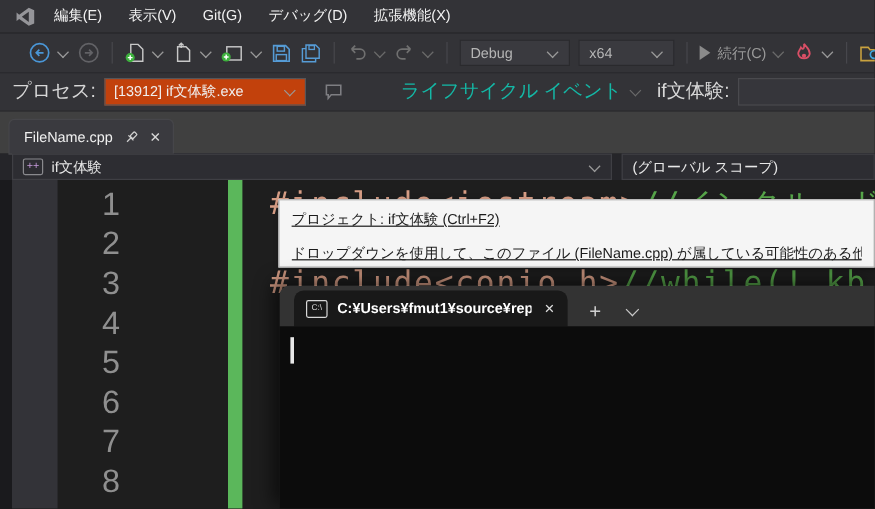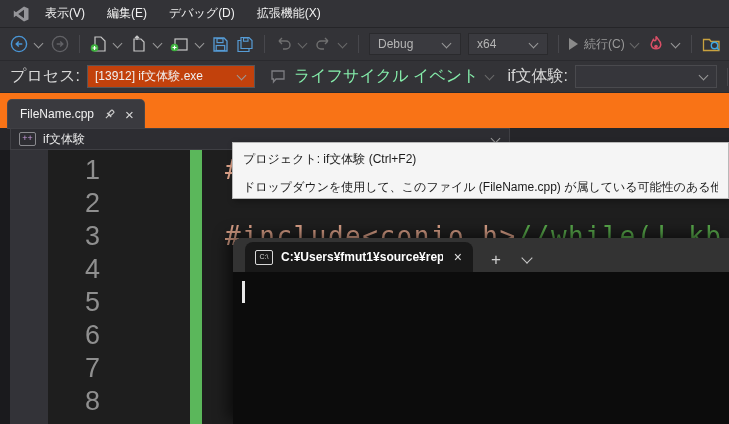--- a/index.html
+++ b/index.html
@@ -6,56 +6,56 @@
   body{width:729px;height:424px;overflow:hidden;position:relative;
        font-family:"Liberation Sans",sans-serif;-webkit-font-smoothing:antialiased;}
   .app{position:absolute;inset:0;background:#1e1e1e;}
 
   
   .menubar{height:28px;background:#333337;display:flex;align-items:center;padding:0 6px;border-bottom:1px solid #252528;box-sizing:border-box;}
   .menu-items{display:flex;align-items:center;}
   .menu-item{color:#f2f2f2;font-size:12px;padding:0 11px;line-height:27px;white-space:nowrap;}
   .vs-logo{margin:0 4px 0 6px;display:flex;}
 
-  .toolbar{height:33px;background:#333337;display:flex;align-items:center;padding:0 10px;gap:7px;border-bottom:1px solid #2a2a2e;box-sizing:border-box;}
+  .toolbar{height:33px;background:#333337;display:flex;align-items:center;padding:0 24px;gap:7px;border-bottom:1px solid #2a2a2e;box-sizing:border-box;}
   .tsep{width:1px;height:18px;background:#47474c;margin:0 3px;flex:none;}
   .chev{width:6px;height:6px;border-right:1.4px solid #9a9a9a;border-bottom:1.4px solid #9a9a9a;transform:rotate(45deg);display:inline-block;flex:none;margin:0 2px 2px 0;}
   .chev.dim{border-color:#6a6a6a;}
   .combo{height:22px;background:#3a3a3f;border:1px solid #2a2a2d;display:flex;align-items:center;color:#b5b5b5;font-size:12px;padding:0 8px;box-sizing:border-box;justify-content:space-between;flex:none;}
   .combo .chev{margin-left:8px;}
   .continue{display:flex;align-items:center;gap:6px;color:#9a9a9a;font-size:12px;flex:none;}
   .play-tri{width:0;height:0;border-left:9px solid #8a8a8a;border-top:6px solid transparent;border-bottom:6px solid transparent;display:inline-block;}
 
   .processbar{height:32px;background:#333337;display:flex;align-items:center;padding:0 10px;gap:7px;box-sizing:border-box;overflow:hidden;border-bottom:1px solid #2a2a2e;}
   .plabel{color:#d8d8d8;font-size:16px;white-space:nowrap;flex:none;}
-  .plabel.dim{color:#86efac;}
+  .plabel.dim{color:#14b8a6;margin-left:40px;}
   .pcombo{height:23px;background:#c2410c;border:1px solid #555559;display:flex;align-items:center;color:#f0f0f0;font-size:12px;padding:0 7px;box-sizing:border-box;justify-content:space-between;flex:none;}
 
-  .tabrow{height:35px;background:#f97316;display:flex;align-items:flex-end;padding:0 0 0 8px;box-sizing:border-box;}
+  .tabrow{height:35px;background:#404040;display:flex;align-items:flex-end;padding:0 0 0 8px;box-sizing:border-box;}
   .doc-tab{height:28px;background:#3a3a3f;border-radius:4px 4px 0 0;display:flex;align-items:center;gap:9px;padding:0 10px 0 12px;color:#f0f0f0;font-size:12px;box-shadow:0 0 0 1px #46464a;}
   .doc-tab .x{color:#d8d8d8;font-size:15px;line-height:1;}
 
   .navrow{height:22px;background:#252529;display:flex;align-items:stretch;padding-left:10px;box-sizing:border-box;gap:8px;}
   .nav-combo{background:#2d2d32;border:1px solid #3f3f44;display:flex;align-items:center;color:#e8e8e8;font-size:12px;padding:0 8px;box-sizing:border-box;gap:7px;}
   .nav-combo.project{width:500px;justify-content:flex-start;}
   .nav-combo.project .chev{margin-left:auto;}
   .nav-combo.scope{flex:1;}
   .cpp-badge{width:15px;height:12px;border:1px solid #8a8a8e;border-radius:2px;color:#c79bdc;font-size:9px;line-height:11px;text-align:center;letter-spacing:0;flex:none;}
 
   
   .editor{position:relative;height:274px;background:#1e1e1e;overflow:hidden;}
   .left-strip{position:absolute;left:0;top:0;width:10px;height:100%;background:#1a1a1d;}
   .bp-margin{position:absolute;left:10px;top:0;width:38px;height:100%;background:#333338;}
   .gutter{position:absolute;left:48px;top:4px;width:52px;text-align:right;color:#8f8f8f;font-size:27px;line-height:33px;font-family:"Liberation Sans",sans-serif;}
   .changebar{position:absolute;left:190px;top:0;width:12px;height:100%;}
   .code-area{position:absolute;left:225px;top:4px;right:-200px;font-family:"DejaVu Sans Mono",monospace;font-size:26px;line-height:33px;letter-spacing:1.5px;white-space:pre;}
   .code-line{position:absolute;left:0;white-space:pre;}
 
   
-  .tooltip{position:absolute;left:232px;top:142px;width:497px;height:57px;background:#f5f5f5;border:1px solid #b8b8b8;box-sizing:border-box;z-index:30;color:#1b1b1b;font-size:12px;padding:8px 10px;box-shadow:2px 2px 6px rgba(0,0,0,.35);}
+  .tooltip{position:absolute;left:232px;top:166px;width:497px;height:57px;background:#f5f5f5;border:1px solid #b8b8b8;box-sizing:border-box;z-index:30;color:#1b1b1b;font-size:12px;padding:8px 10px;box-shadow:2px 2px 6px rgba(0,0,0,.35);text-decoration:underline;}
   .tooltip .tt-body{margin-top:11px;white-space:nowrap;overflow:hidden;}
 
   
   .terminal{position:absolute;left:233px;top:238px;width:496px;height:186px;z-index:40;border-radius:8px 0 0 0;overflow:hidden;box-shadow:-6px -4px 14px rgba(0,0,0,.55);}
   .term-tabbar{height:34px;background:#333333;display:flex;align-items:flex-end;padding-left:12px;box-sizing:border-box;}
   .term-tab{width:228px;height:30px;background:#191919;border-radius:8px 8px 0 0;display:flex;align-items:center;gap:8px;padding:0 8px 0 10px;box-sizing:border-box;color:#ffffff;font-size:12px;}
   .term-tab .title{font-weight:600;white-space:nowrap;overflow:hidden;flex:1;}
   .term-tab .x{color:#e0e0e0;font-size:14px;line-height:1;padding:0 3px;}
   .cmd-icon{width:16px;height:13px;border:1px solid #d8d8d8;border-radius:2px;color:#d8d8d8;font-size:7px;line-height:12px;text-align:center;flex:none;}
   .term-new{color:#d0d0d0;font-size:17px;margin:0 0 4px 18px;line-height:1;}
@@ -70,22 +70,23 @@
 
 <div class="app">
 
   <div class="menubar">
     <span class="vs-logo">
       <svg width="18" height="18" viewBox="0 0 18 18">
         <path d="M12 1.5 L16.5 3.5 V14.5 L12 16.5 L4 10.8 L1.8 12.5 V5.5 L4 7.2 Z M6.2 9 L12 13.3 V4.7 Z" fill="#959599"></path>
       </svg>
     </span>
     <nav class="menu-items">
+        <span class="menu-item">編集(E)</span>
         <span class="menu-item">表示(V)</span>
-        <span class="menu-item">編集(E)</span>
+        <span class="menu-item">Git(G)</span>
         <span class="menu-item">デバッグ(D)</span>
         <span class="menu-item">拡張機能(X)</span>
       </nav>
   </div>
 
   <div class="toolbar">
     <span>
       <svg width="18" height="18" viewBox="0 0 18 18">
           <circle cx="9" cy="9" r="7.6" fill="none" stroke="#4a96d6" stroke-width="1.4"></circle>
           <path d="M12.3 9 H6.3 M8.8 6.4 L6.2 9 L8.8 11.6" fill="none" stroke="#4a96d6" stroke-width="1.4"></path>
@@ -244,20 +245,23 @@
       </span>
       <span class="x">×</span>
     </div>
   </div>
 
   <div class="navrow">
     <div class="nav-combo project">
       <span class="cpp-badge">++</span>
       <span>if文体験</span>
       <span class="chev"></span>
+    </div>
+    <div class="nav-combo scope">
+      <span>(グローバル スコープ)</span>
     </div>
   </div>
 
   <div class="editor">
     <div class="left-strip"></div>
     <div class="bp-margin"></div>
     <div class="gutter">
         <div>1</div>
         <div>2</div>
         <div>3</div>

